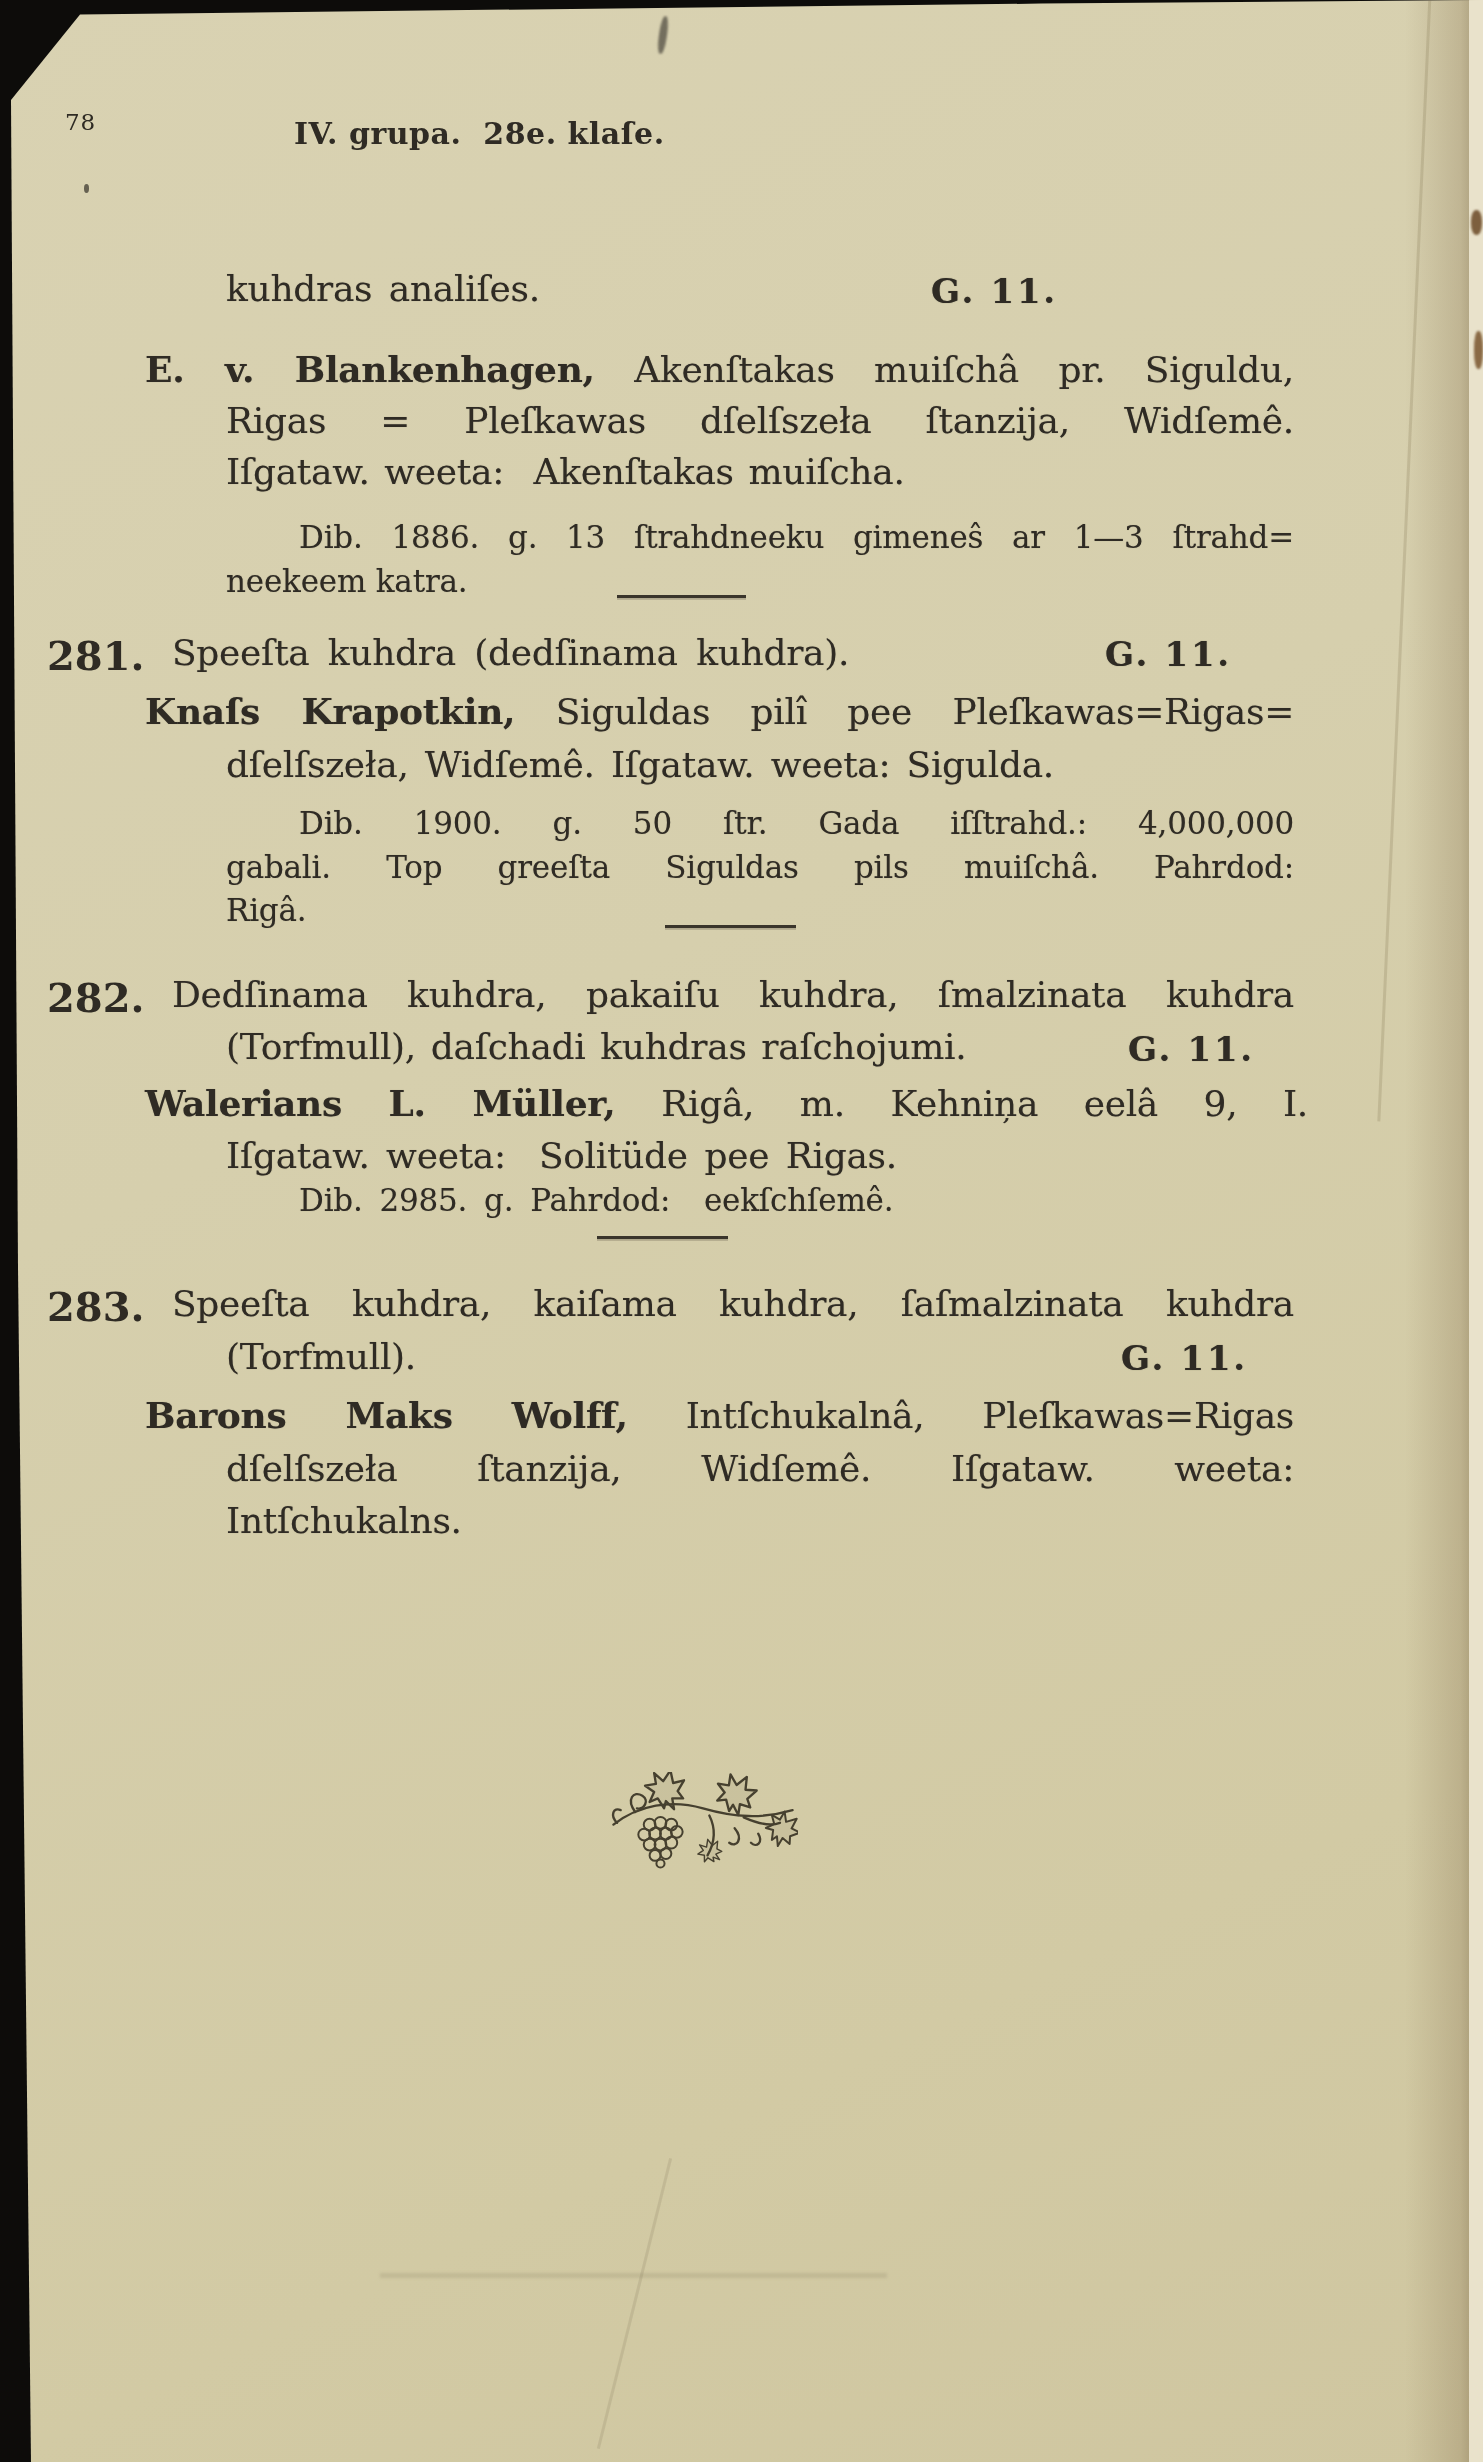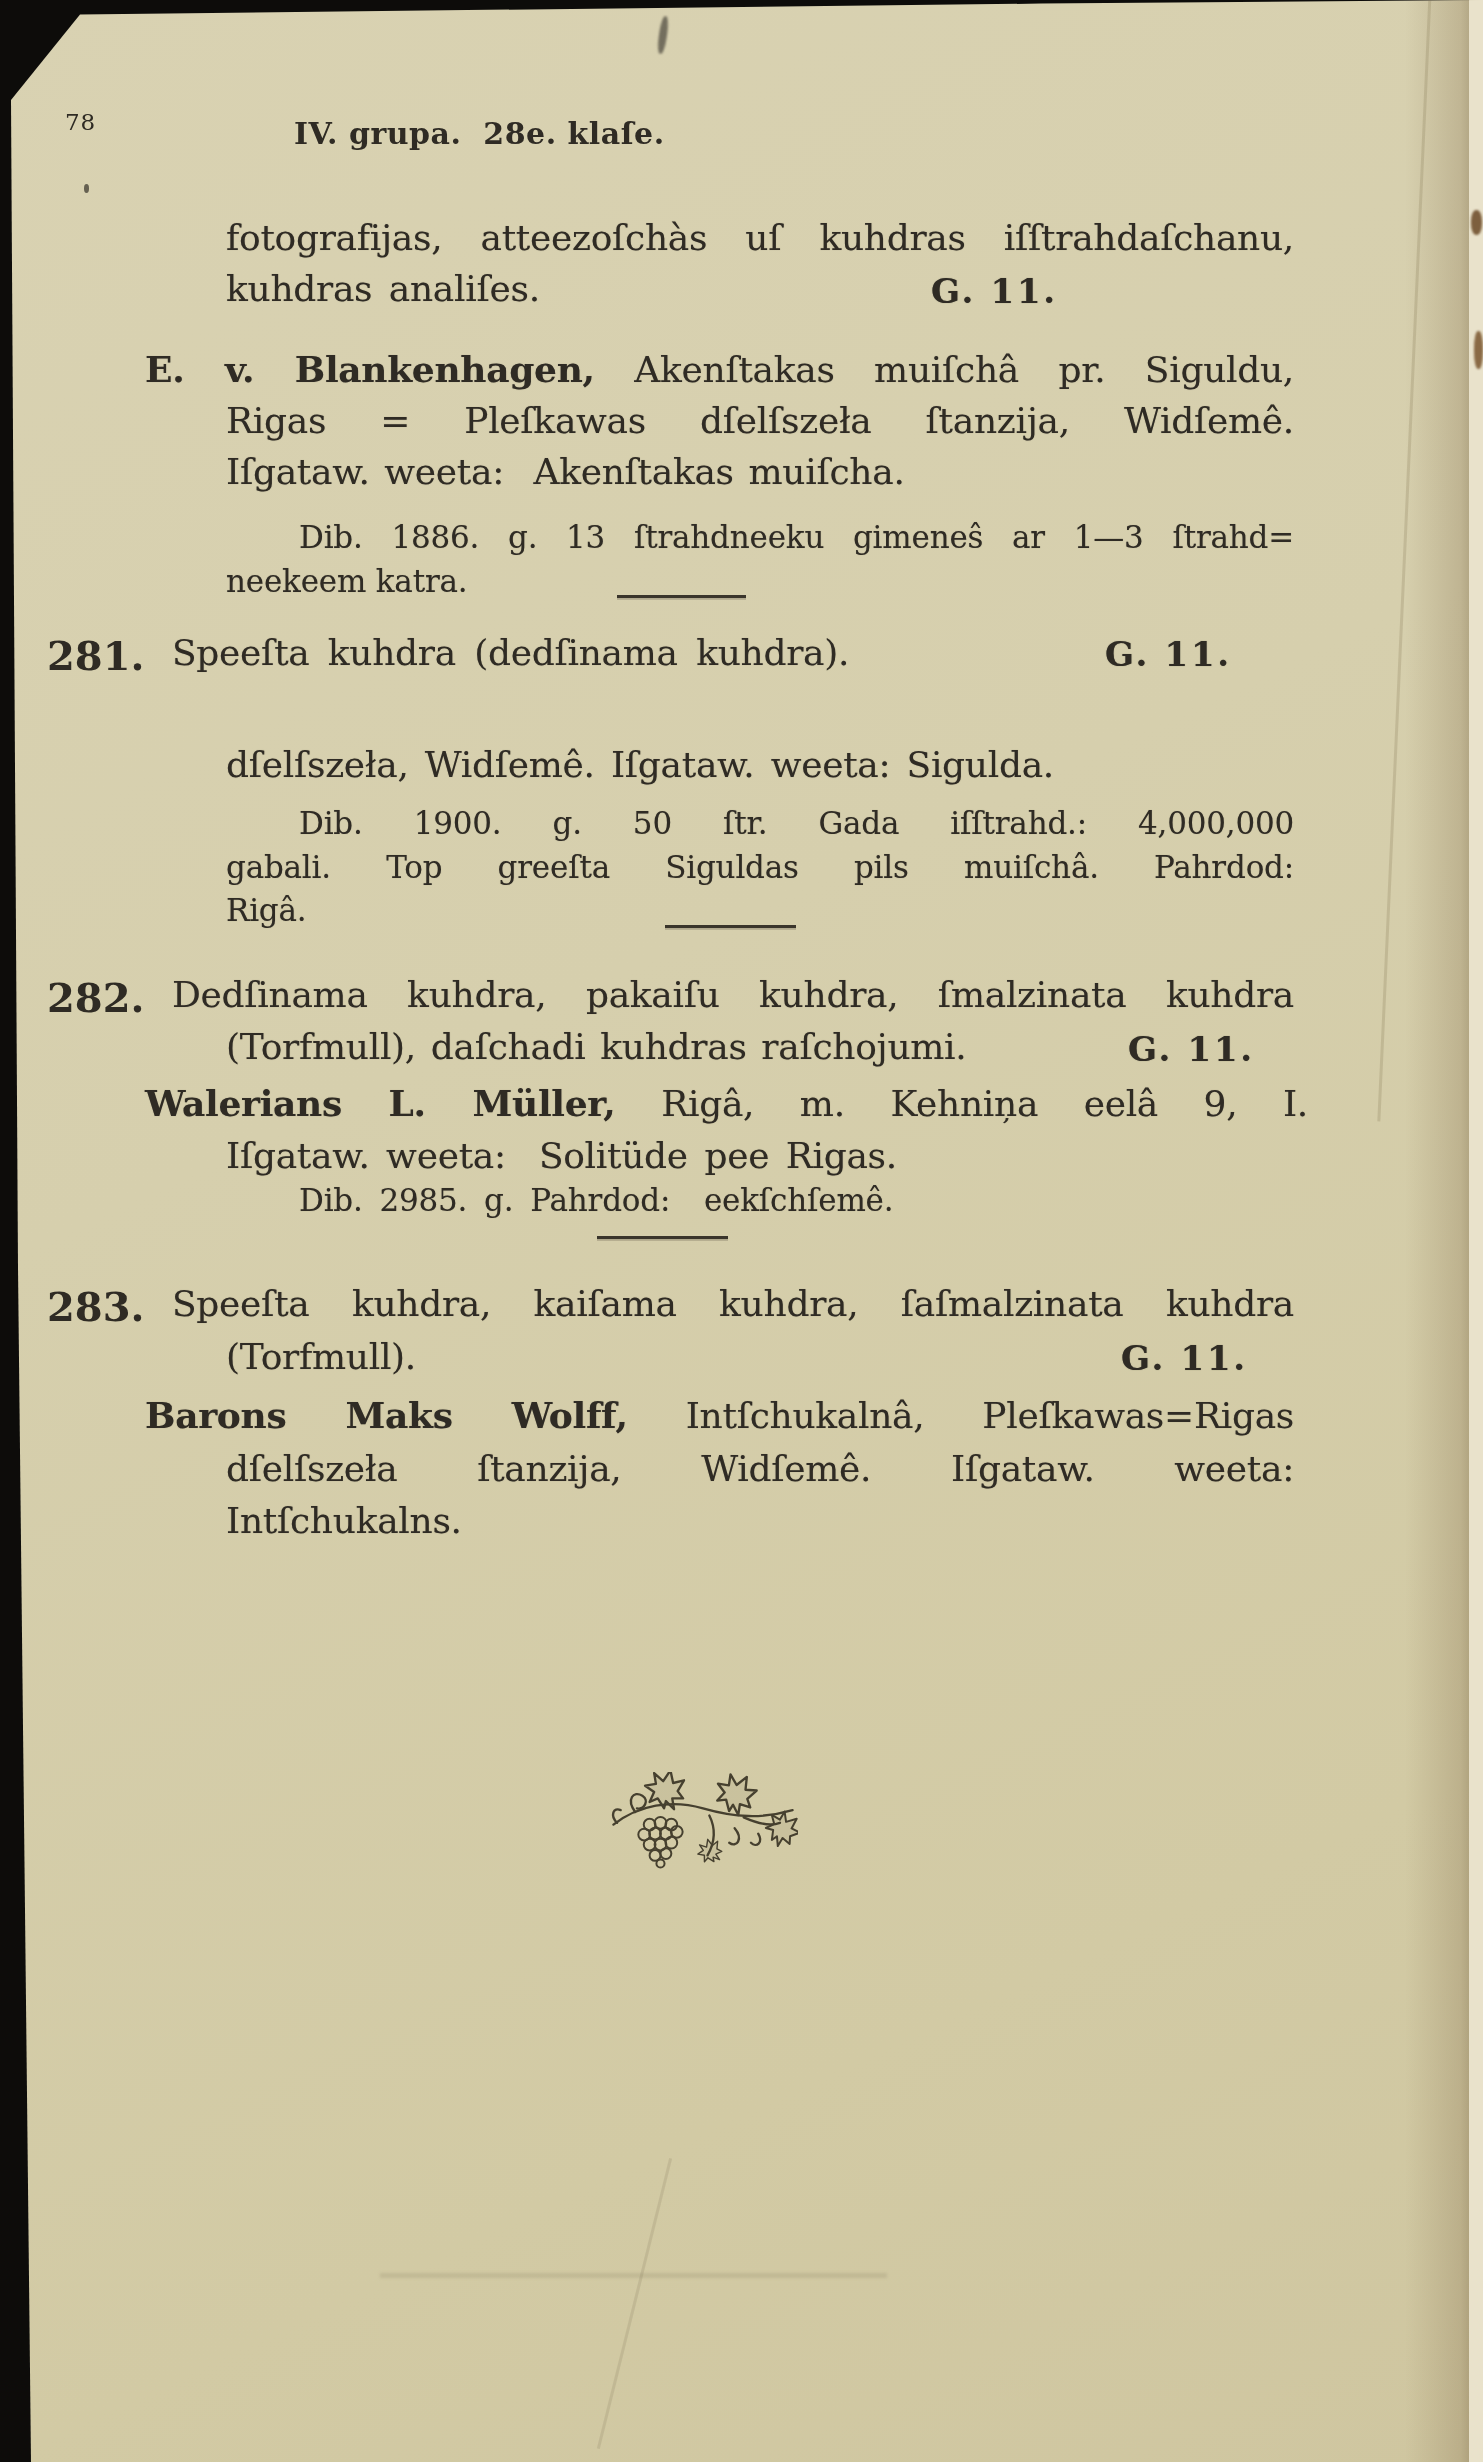--- a/index.html
+++ b/index.html
@@ -31,35 +31,35 @@
 </style>
 </head>
 <body>
 
 <div class="scene">
   <div class="paper">
 
     <div class="ln pageno" style="left:65px;top:109px">78</div>
     <div class="ln hdr" style="left:294px;top:116px;width:543px;text-align:left">IV. grupa.  28e. klaſe.</div>
 
-    <div class="ln main just" style="left:226px;top:217px;width:1068px">fotografijas, atteezoſchàs uſ kuhdras iſſtrahdaſchanu,</div>
     <div class="ln main" style="left:226px;top:268px;word-spacing:5.4px">kuhdras analiſes.</div>
     <div class="g11" style="left:921px;top:271px">G. 11.</div>
 
     <div class="ln main just" style="left:145px;top:348px;width:1149px"><span class="b">E. v. Blankenhagen,</span><span> Akenſtakas muiſchâ pr. Siguldu,</span></div>
     <div class="ln main just" style="left:226px;top:400px;width:1068px">Rigas = Pleſkawas dſelſszeła ſtanzija, Widſemê.</div>
     <div class="ln main" style="left:226px;top:451px;word-spacing:3.6px">Iſgataw. weeta:  Akenſtakas muiſcha.</div>
     <div class="ln small just" style="left:299px;top:519px;width:995px">Dib. 1886. g. 13 ſtrahdneeku gimeneŝ ar 1—3 ſtrahd=</div>
     <div class="ln small" style="left:226px;top:563px">neekeem katra.</div>
 
     <div class="divider" style="left:617px;top:595px;width:129px"></div>
 
     <div class="ln num" style="left:47px;top:632px">281.</div>
     <div class="ln main" style="left:172px;top:632px;word-spacing:7.2px">Speeſta kuhdra (dedſinama kuhdra).</div>
     <div class="g11" style="left:1095px;top:634px">G. 11.</div>
+    <div class="ln main just" style="left:145px;top:690px;width:1149px"><span class="b">Knaſs Krapotkin,</span><span> Siguldas pilî pee Pleſkawas=Rigas=</span></div>
     <div class="ln main just" style="left:226px;top:744px;width:828px">dſelſszeła, Widſemê. Iſgataw. weeta: Sigulda.</div>
     <div class="ln small just" style="left:299px;top:805px;width:995px">Dib. 1900. g. 50 ſtr. Gada iſſtrahd.: 4,000,000</div>
     <div class="ln small just" style="left:226px;top:849px;width:1068px">gabali. Top greeſta Siguldas pils muiſchâ. Pahrdod:</div>
     <div class="ln small" style="left:226px;top:892px">Rigâ.</div>
 
     <div class="divider" style="left:665px;top:925px;width:131px"></div>
 
     <div class="ln num" style="left:47px;top:974px">282.</div>
     <div class="ln main just" style="left:172px;top:974px;width:1122px">Dedſinama kuhdra, pakaiſu kuhdra, ſmalzinata kuhdra</div>
     <div class="ln main" style="left:226px;top:1026px;word-spacing:3.6px">(Torfmull), daſchadi kuhdras raſchojumi.</div>

